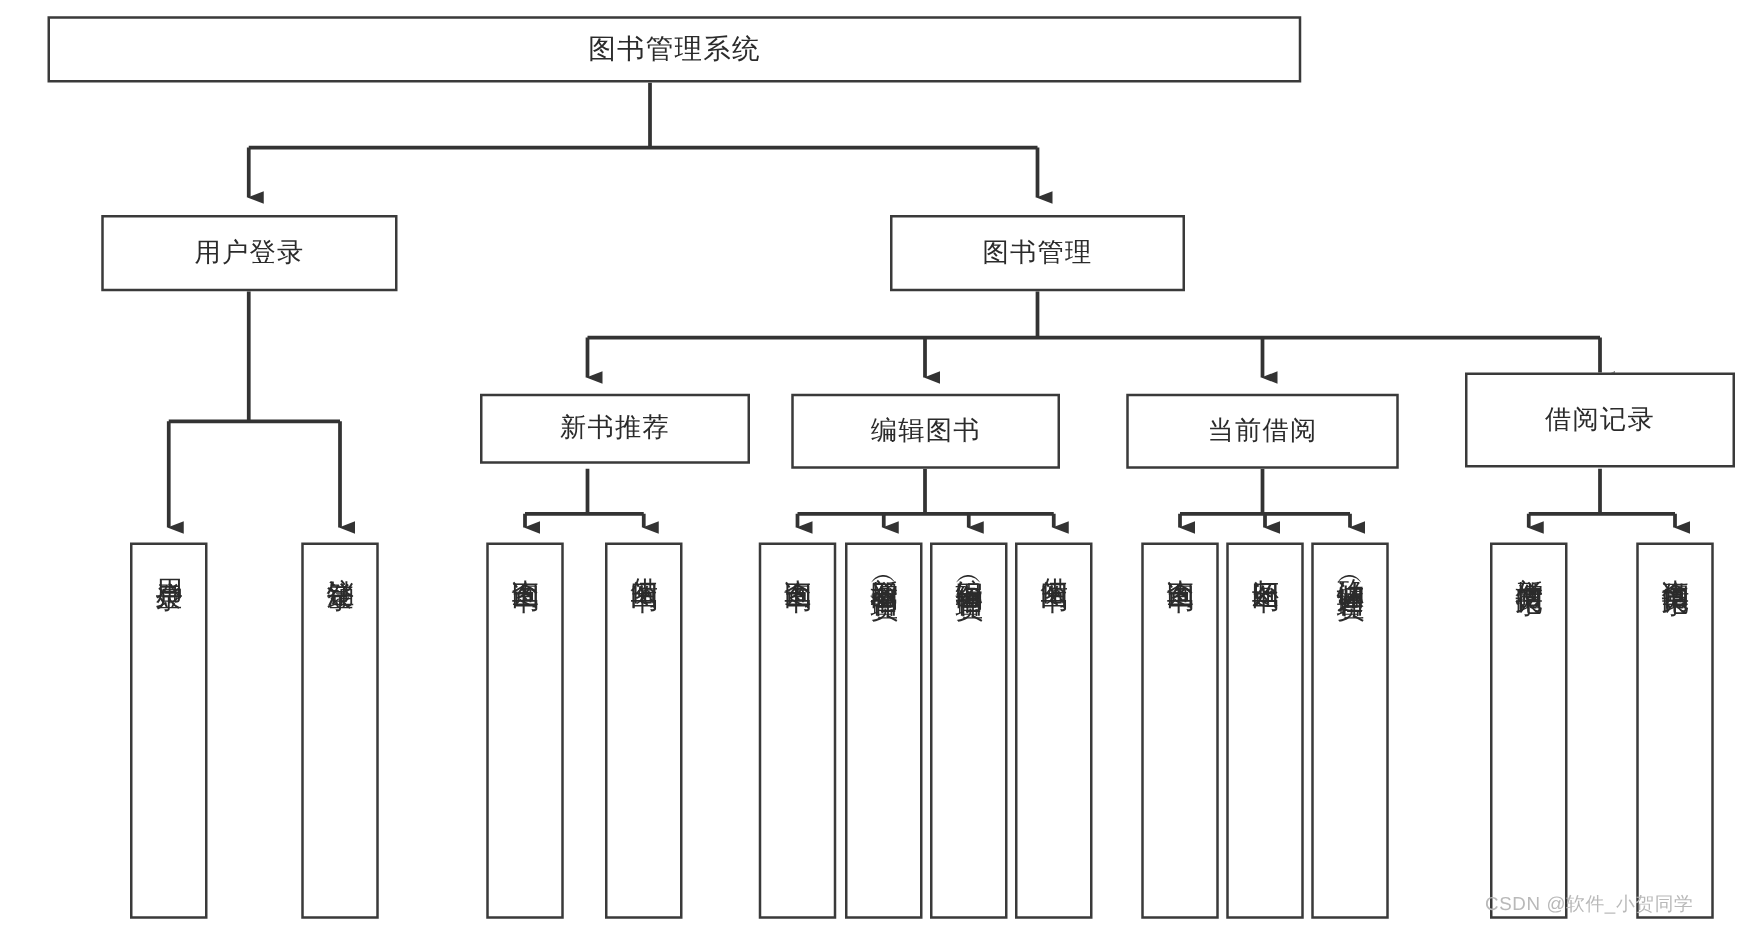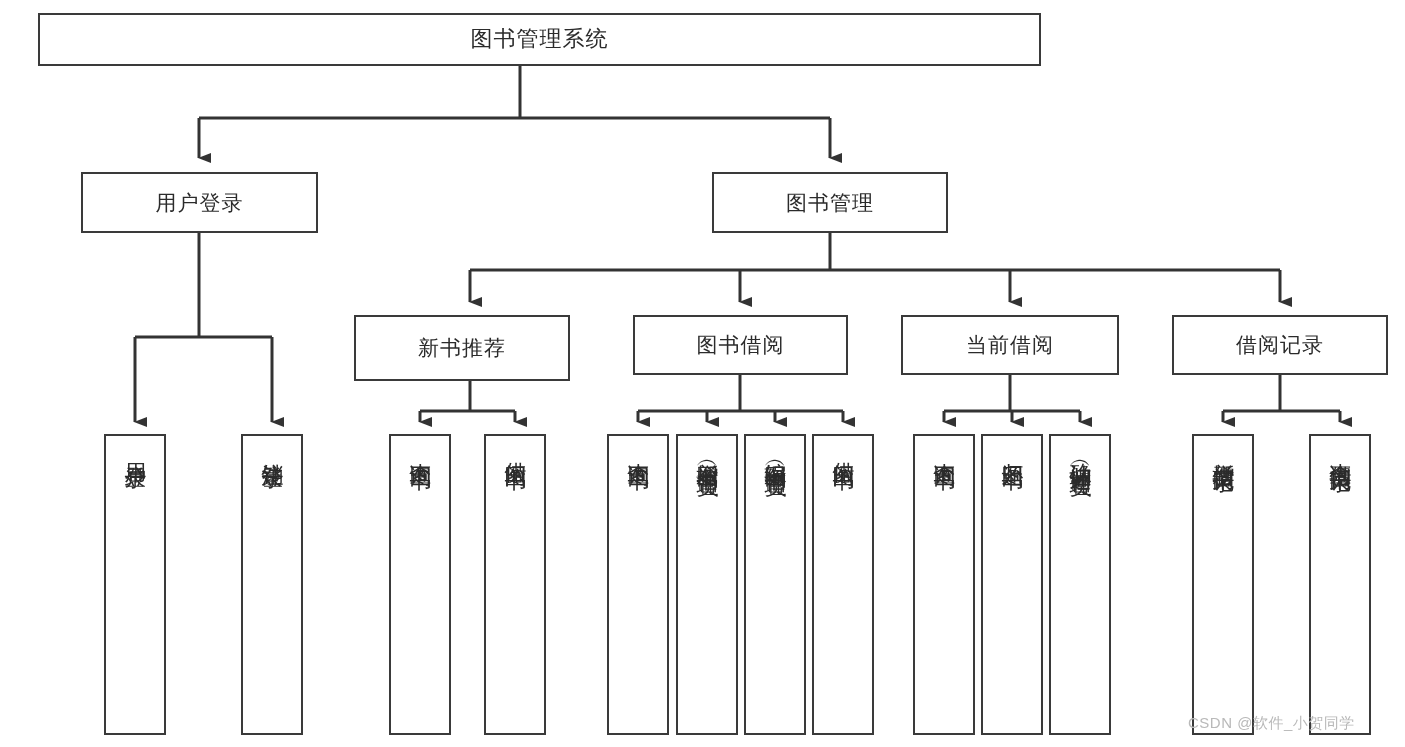--- a/index.html
+++ b/index.html
@@ -128,30 +128,30 @@
     <span>图书管理</span>
   </div>
 
   <div class="node v" style="left: 104px; top: 434px; width: 62px; height: 301px;">
     <span class="vtext">用户登录</span>
   </div>
   <div class="node v" style="left: 241px; top: 434px; width: 62px; height: 301px;">
     <span class="vtext">注销登录</span>
   </div>
 
-  <div class="node h" style="left: 354px; top: 315px; width: 216px; height: 66px;">
+  <div class="node h" style="left: 384px; top: 315px; width: 216px; height: 56px;">
     <span>新书推荐</span>
   </div>
   <div class="node h" style="left: 633px; top: 315px; width: 215px; height: 60px;">
-    <span>图书借阅</span>
+    <span>编辑图书</span>
   </div>
   <div class="node h" style="left: 901px; top: 315px; width: 218px; height: 60px; align-items: center;">
     <span>当前借阅</span>
   </div>
-  <div class="node h" style="left: 1172px; top: 315px; width: 216px; height: 60px;">
+  <div class="node h" style="left: 1172px; top: 298px; width: 216px; height: 76px;">
     <span>借阅记录</span>
   </div>
 
   <div class="node v" style="left: 389px; top: 434px; width: 62px; height: 301px;">
     <span class="vtext">查询图书</span>
   </div>
   <div class="node v" style="left: 484px; top: 434px; width: 62px; height: 301px;">
     <span class="vtext">借阅图书</span>
   </div>
 

